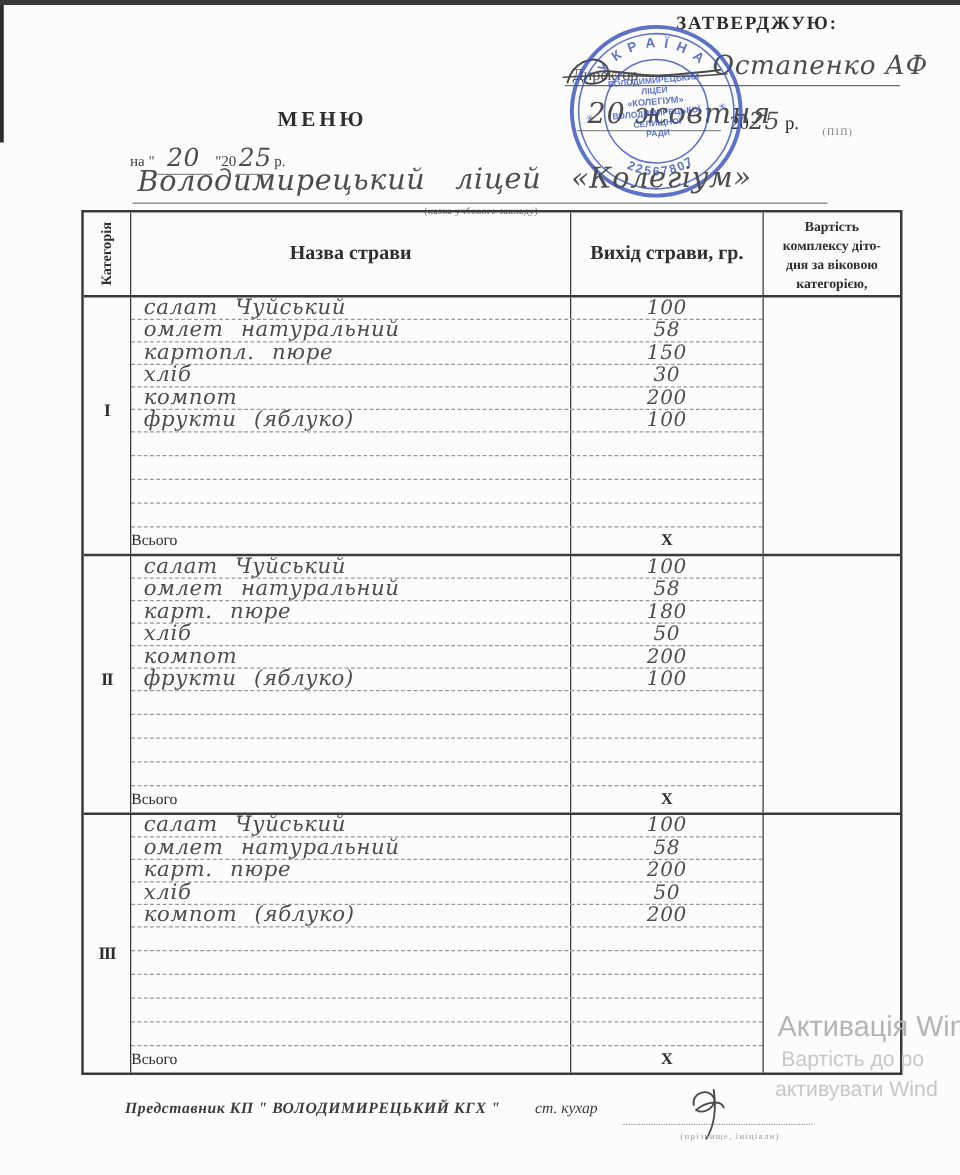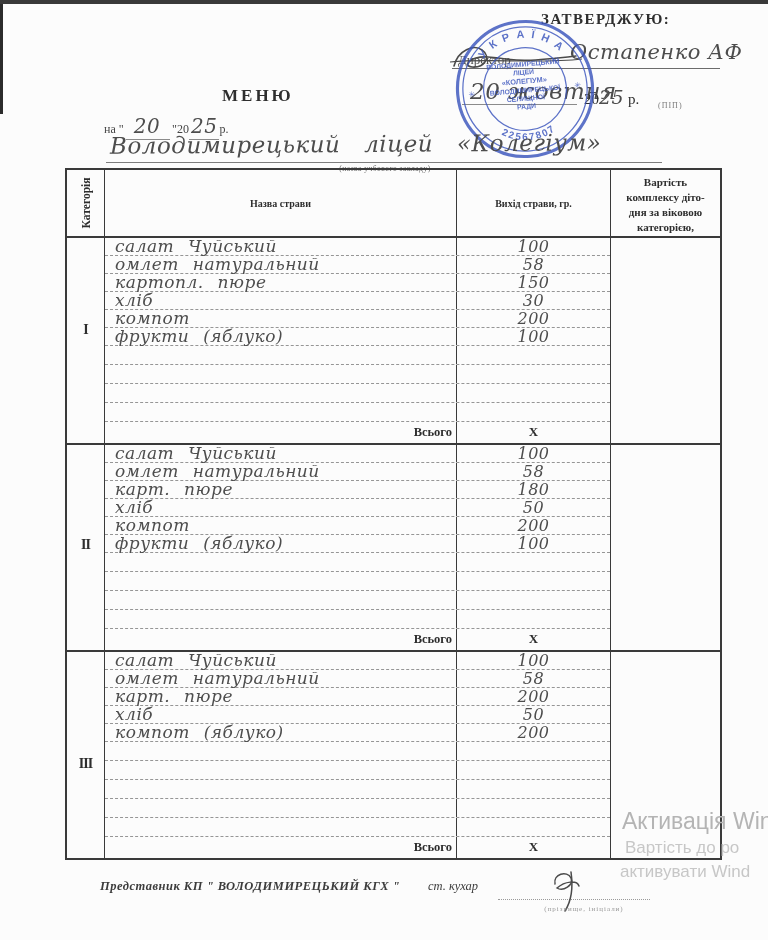--- a/index.html
+++ b/index.html
@@ -45,41 +45,41 @@
 
   
   .menu-table { position:absolute; left:65px; top:168px; width:657px; border:2px solid #3a3a3a; background:transparent; }
   .thead { display:flex; height:68px; border-bottom:2px solid #3a3a3a; }
   .col-cat { flex:0 0 38px; border-right:1.5px solid #3a3a3a; position:relative; }
   .col-mid { flex:0 0 505px; }
   .col-cost { flex:1; border-left:1.5px solid #3a3a3a; position:relative; }
   .rot { position:absolute; top:50%; left:50%; transform:translate(-50%,-50%) rotate(-90deg);
          font-weight:bold; font-size:11.5px; white-space:nowrap; }
   .hdr-name, .hdr-out { display:flex; align-items:center; justify-content:center;
-         font-weight:bold; font-size:10px; }
+         font-weight:bold; font-size:16px; }
   .hdr-name { flex:0 0 352px; border-right:1.5px solid #3a3a3a; }
   .hdr-out { flex:1; }
   .thead .col-mid { display:flex; }
   .cost-head { padding-top:5px; text-align:center; font-weight:bold; font-size:11px; line-height:15px; }
 
   .section { display:flex; border-bottom:2px solid #3a3a3a; }
   .section:last-child { border-bottom:none; }
   .roman { position:absolute; left:0; right:0; text-align:center; font-weight:bold; font-size:14px; letter-spacing:-1px; }
   .sec1 .roman { top:84px; } .sec2 .roman { top:92px; } .sec3 .roman { top:104px; }
 
   .drow, .erow, .trow { display:flex; }
   .drow { height:18px; border-bottom:1px dashed #969696; }
   .erow { height:19px; border-bottom:1px dashed #969696; }
   .trow { height:21px; }
   .dname { flex:0 0 352px; border-right:1.5px solid #3a3a3a; padding-left:10px; overflow:visible; }
   .dout  { flex:1; text-align:center; }
   .dish  { font-size:17px; line-height:17px; word-spacing:8px; white-space:nowrap; }
   .outv  { font-size:16px; line-height:16px; }
-  .tlabel { flex:0 0 352px; border-right:1.5px solid #3a3a3a; text-align:right; padding-right:4px;
-            font-weight:bold; font-size:12.5px; line-height:20px; }
+  .tlabel { flex:0 0 352px; border-right:1.5px solid #3a3a3a; padding-right:4px;
+            font-weight:normal; font-size:12.5px; line-height:20px; }
   .tx { flex:1; text-align:center; font-size:13px; font-weight:bold; line-height:20px; }
 
   
   .footer-left { position:absolute; left:100px; top:879px; font-size:12.5px; font-style:italic; color:#3c3c3c; white-space:nowrap; }
   .footer-left b { letter-spacing:.5px; }
   .footer-cook { position:absolute; left:428px; top:879px; font-size:12.5px; font-style:italic; color:#3c3c3c;text-align:center; }
   .cook-line { position:absolute; left:498px; top:899px; width:152px; border-top:1px dotted #9a9a9a; }
   .cook-sig { position:absolute; left:543px; top:868px; }
   .cook-caption { position:absolute; left:520px; top:905px; width:128px; text-align:center;
                   font-size:7px; color:#999; letter-spacing:1px; filter:blur(.3px); }

